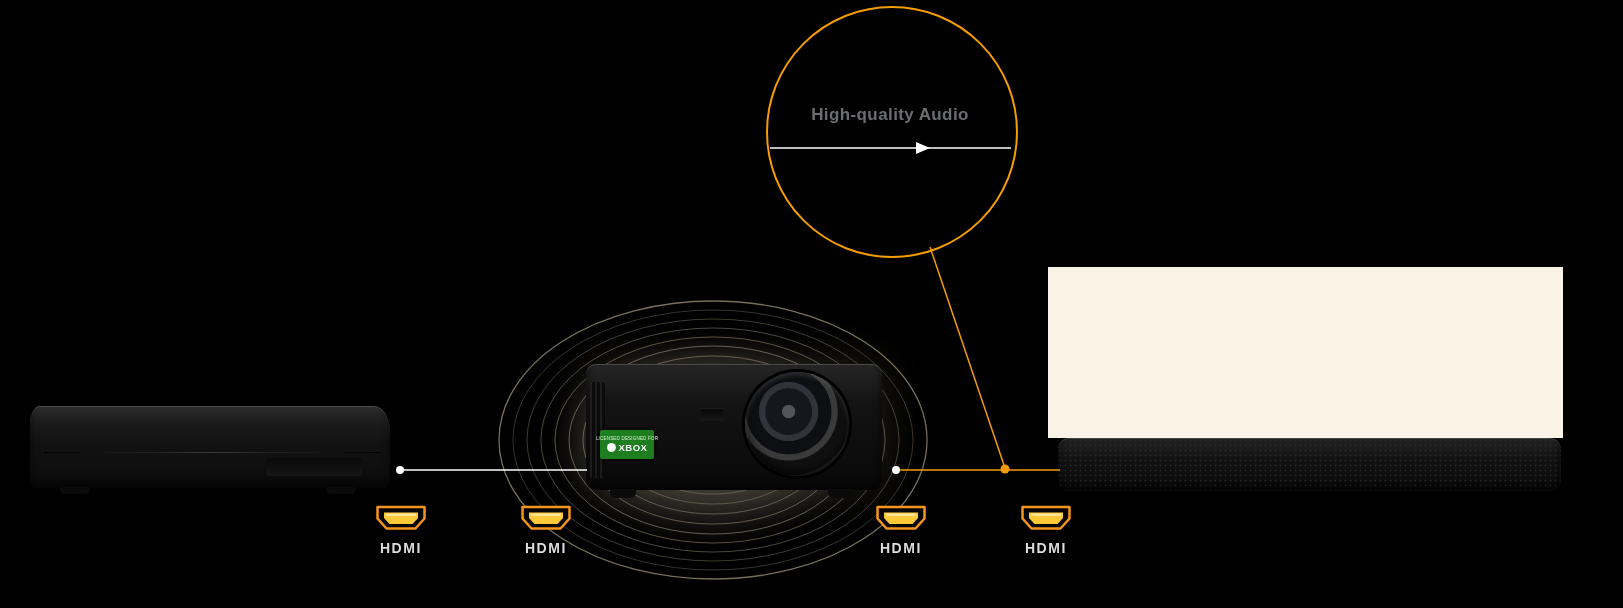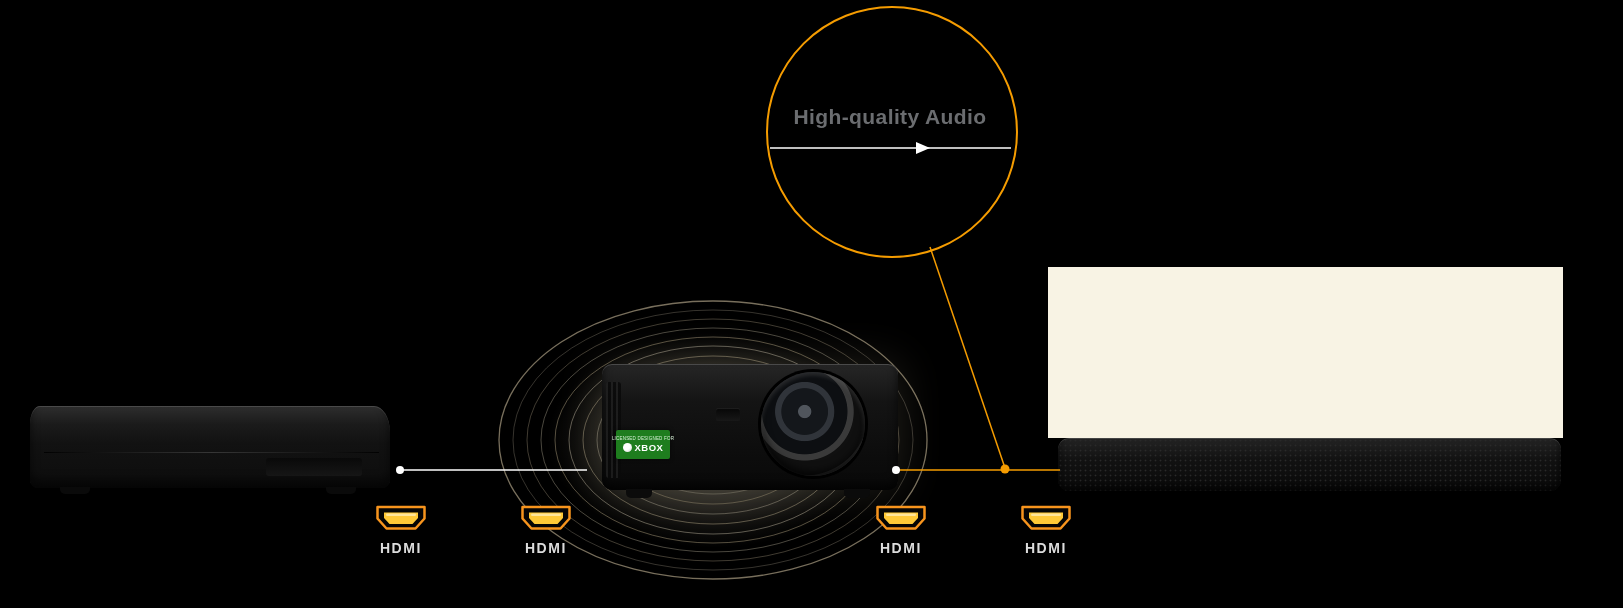--- a/index.html
+++ b/index.html
@@ -9,21 +9,21 @@
   }
   .abs{position:absolute;}
 
   
   .callout-circle{
     left:766px;top:6px;width:248px;height:248px;
     border:2.5px solid #F59C00;border-radius:50%;
   }
   .callout-label{
     left:756px;top:105px;width:268px;text-align:center;
-    color:#6b6d70;font-size:21px;font-weight:bold;letter-spacing:.4px;
+    color:#6b6d70;font-size:17px;font-weight:bold;letter-spacing:.4px;
   }
 
   
   .glow-haze{
     left:483px;top:290px;width:460px;height:300px;z-index:1;
     background:radial-gradient(ellipse 50% 50% at 50% 50%,
       rgba(255,243,214,0.30) 0%, rgba(255,243,214,0.15) 42%,
       rgba(255,243,214,0.05) 60%, rgba(0,0,0,0) 72%);
   }
   .glow-rings{left:483px;top:290px;z-index:1;}
@@ -45,21 +45,20 @@
   }
   .bluray-foot{position:absolute;bottom:-6px;width:30px;height:7px;background:#0a0a0a;border-radius:0 0 5px 5px;}
   .bluray-foot.f1{left:30px}.bluray-foot.f2{right:34px}
 
   
   .projector{
     left:586px;top:364px;width:296px;height:126px;z-index:4;
     background:linear-gradient(180deg,#262626 0%,#141414 30%,#0c0c0c 75%,#090909 100%);
     border-radius:10px;
     box-shadow:0 0 46px rgba(255,240,200,.14), inset 0 1px 0 rgba(255,255,255,.18), inset 0 -6px 10px rgba(0,0,0,.7);
-    margin-left:16px;
   }
   .vents{
     position:absolute;left:4px;top:18px;width:15px;height:96px;border-radius:3px;
     background:repeating-linear-gradient(90deg,#1f1f1f 0 2px,#090909 2px 5px);opacity:.85;
   }
   .lens{
     position:absolute;left:159px;top:8px;width:104px;height:104px;border-radius:50%;
     background:radial-gradient(circle at 42% 38%,
       #50555c 0 7%, #14171b 8% 26%, #30343a 27% 33%, #0d0f12 34% 48%,
       #3a3a3a 49% 55%, #101010 56% 72%, #2e2e2e 73% 79%, #050505 80% 100%);

